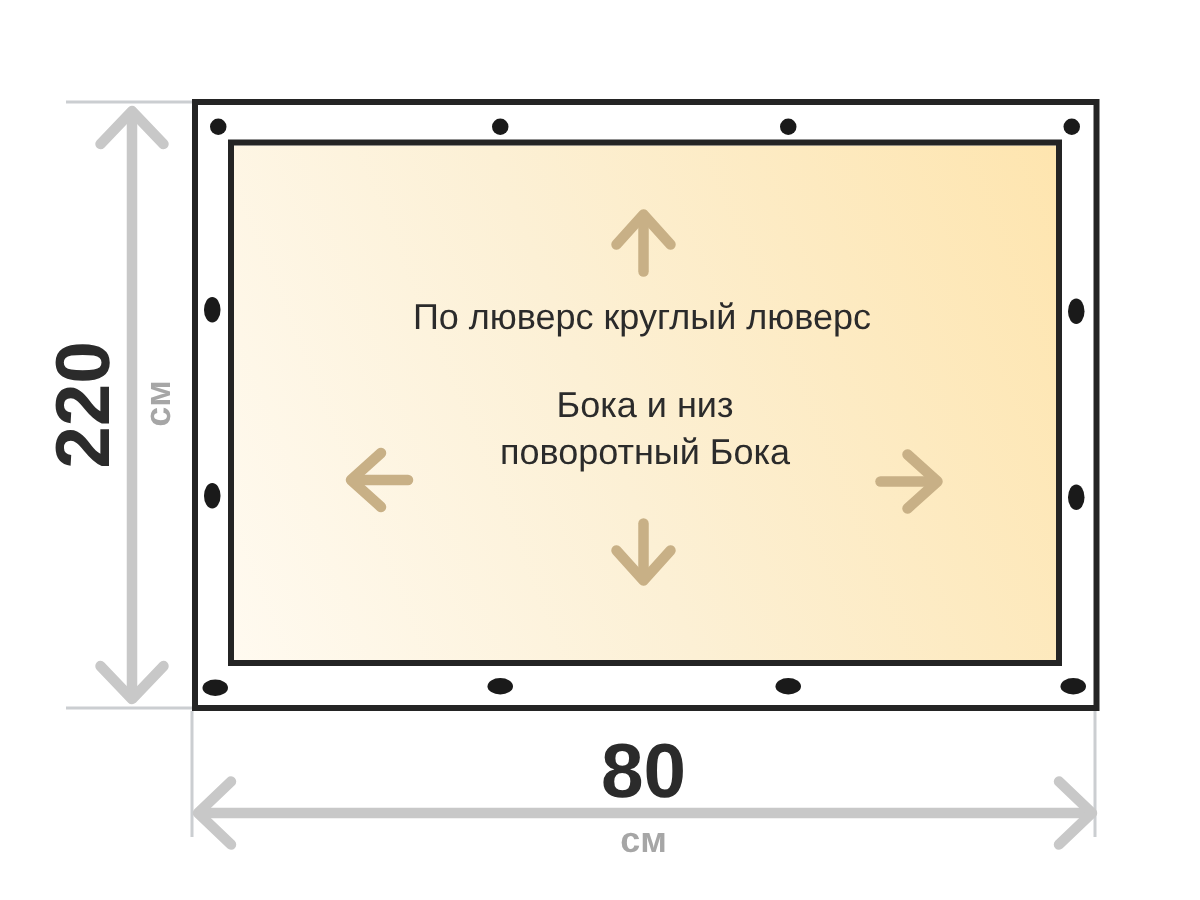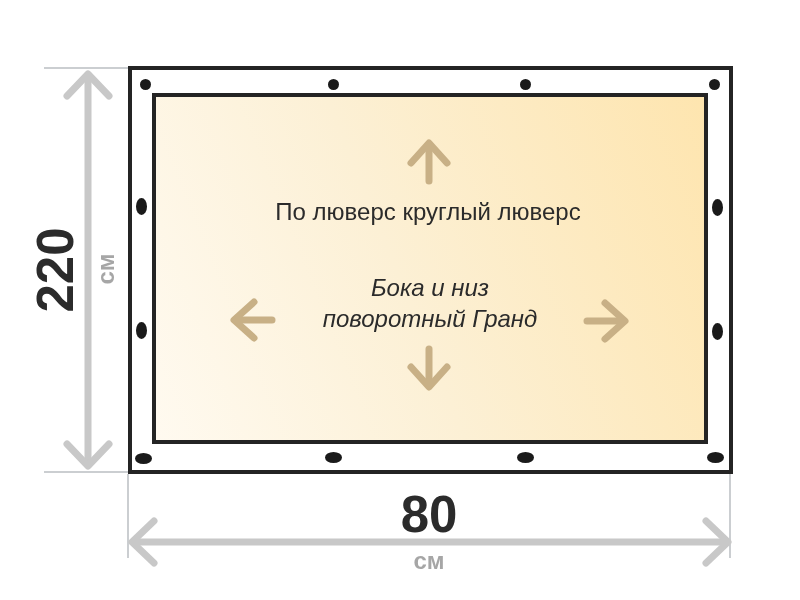--- a/index.html
+++ b/index.html
@@ -127,18 +127,18 @@
     <path d="M26 5 L6 23 L26 41"></path>
       <path d="M8 23 L44 23"></path>
   </svg>
   <svg class="abs tan-arrow" style="left:583px; top:298px;" width="48" height="46" viewBox="0 0 48 46">
     <path d="M22 5 L42 23 L22 41"></path>
       <path d="M4 23 L40 23"></path>
   </svg>
 
   <div class="abs fabric-label" style="left:428px; top:212px;">По люверс круглый люверс</div>
 
-  <div class="abs fabric-label fabric-label-multi" style="left:430px; top:303px;font-style:italic;">
+  <div class="abs fabric-label fabric-label-multi" style="left:430px; top:286px;">
     <div>Бока и низ</div>
-    <div>поворотный Гранд</div>
+    <div>поворотный Бока</div>
   </div>
 
 </div>
 
 </body></html>

